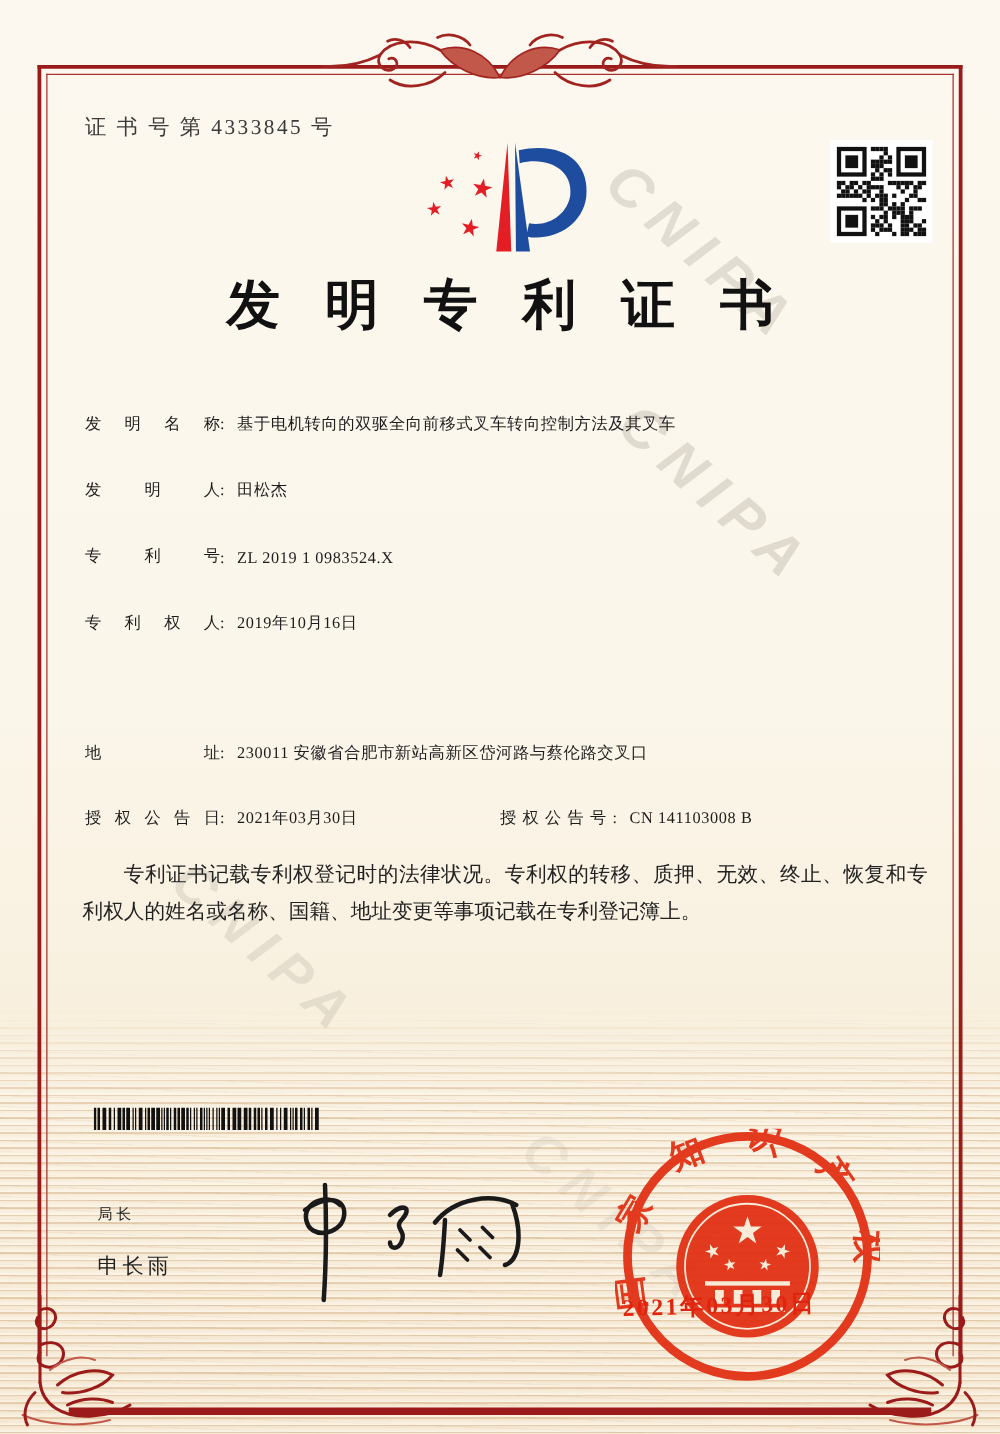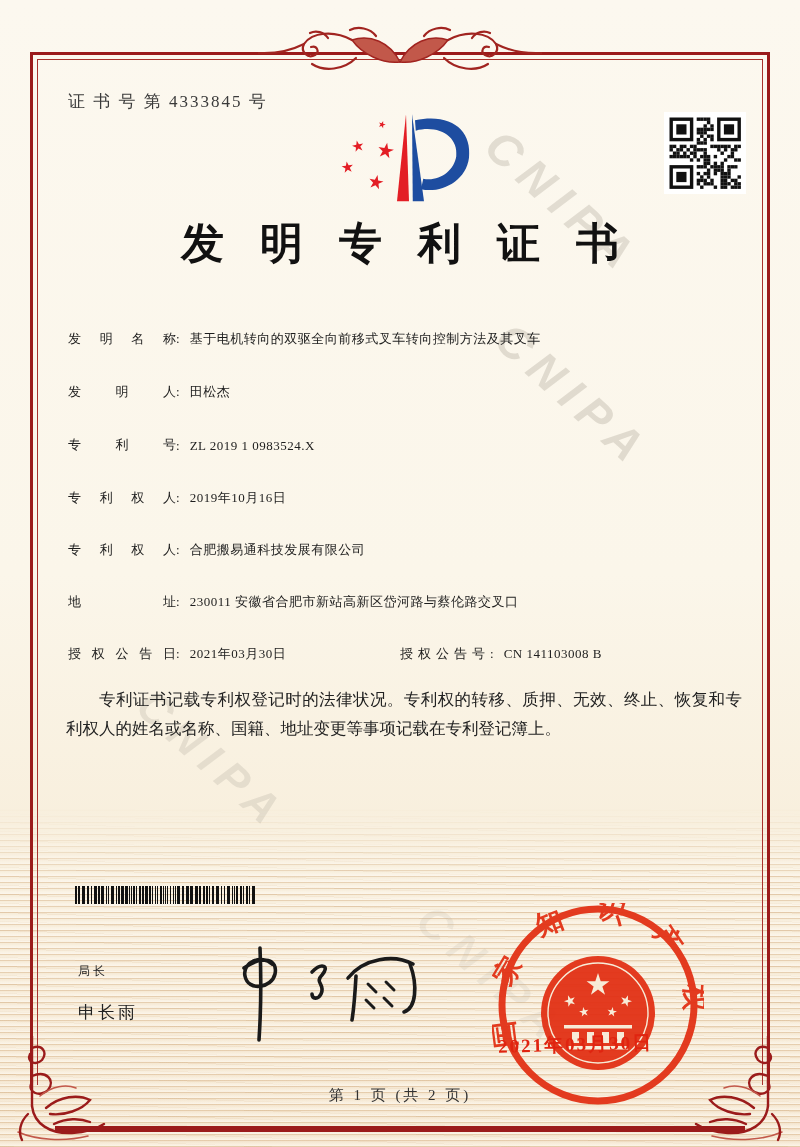--- a/index.html
+++ b/index.html
@@ -318,23 +318,20 @@
   </div>
   <div class="abs frow" style="top:383px;">
     <span class="flabel">发明人</span><span class="fcolon">:</span><span class="fvalue">田松杰</span>
   </div>
   <div class="abs frow" style="top:436px;">
     <span class="flabel">专利号</span><span class="fcolon">:</span><span class="fvalue">ZL 2019 1 0983524.X</span>
   </div>
   <div class="abs frow" style="top:489px;">
     <span class="flabel">专利权人</span><span class="fcolon">:</span><span class="fvalue">2019年10月16日</span>
   </div>
-  <div class="abs frow" style="top:541px;">
-    <span class="flabel">专利权人</span><span class="fcolon">:</span><span class="fvalue">合肥搬易通科技发展有限公司</span>
-  </div>
   <div class="abs frow" style="top:593px;">
     <span class="flabel">地址</span><span class="fcolon">:</span><span class="fvalue">230011 安徽省合肥市新站高新区岱河路与蔡伦路交叉口</span>
   </div>
   <div class="abs frow" style="top:645px;">
     <span class="flabel">授权公告日</span><span class="fcolon">:</span><span class="fvalue">2021年03月30日</span>
     <span class="grant-no">
       <span class="glabel">授权公告号</span><span class="fcolon">:</span><span class="fvalue">CN 141103008 B</span>
     </span>
   </div>
 
@@ -439,15 +436,14 @@
         <rect x="-26" y="27" width="7" height="11"></rect>
         <rect x="-11" y="27" width="7" height="11"></rect>
         <rect x="4" y="27" width="7" height="11"></rect>
         <rect x="19" y="27" width="7" height="11"></rect>
         <rect x="-30" y="41" width="60" height="3.5"></rect>
       </g>
     </g>
   </svg>
   <div class="abs seal-date">2021年03月30日</div>
 
-  <div class="abs footer">第 1 页 (共 2 页)</div>
 
 </div>
 
 </body></html>

